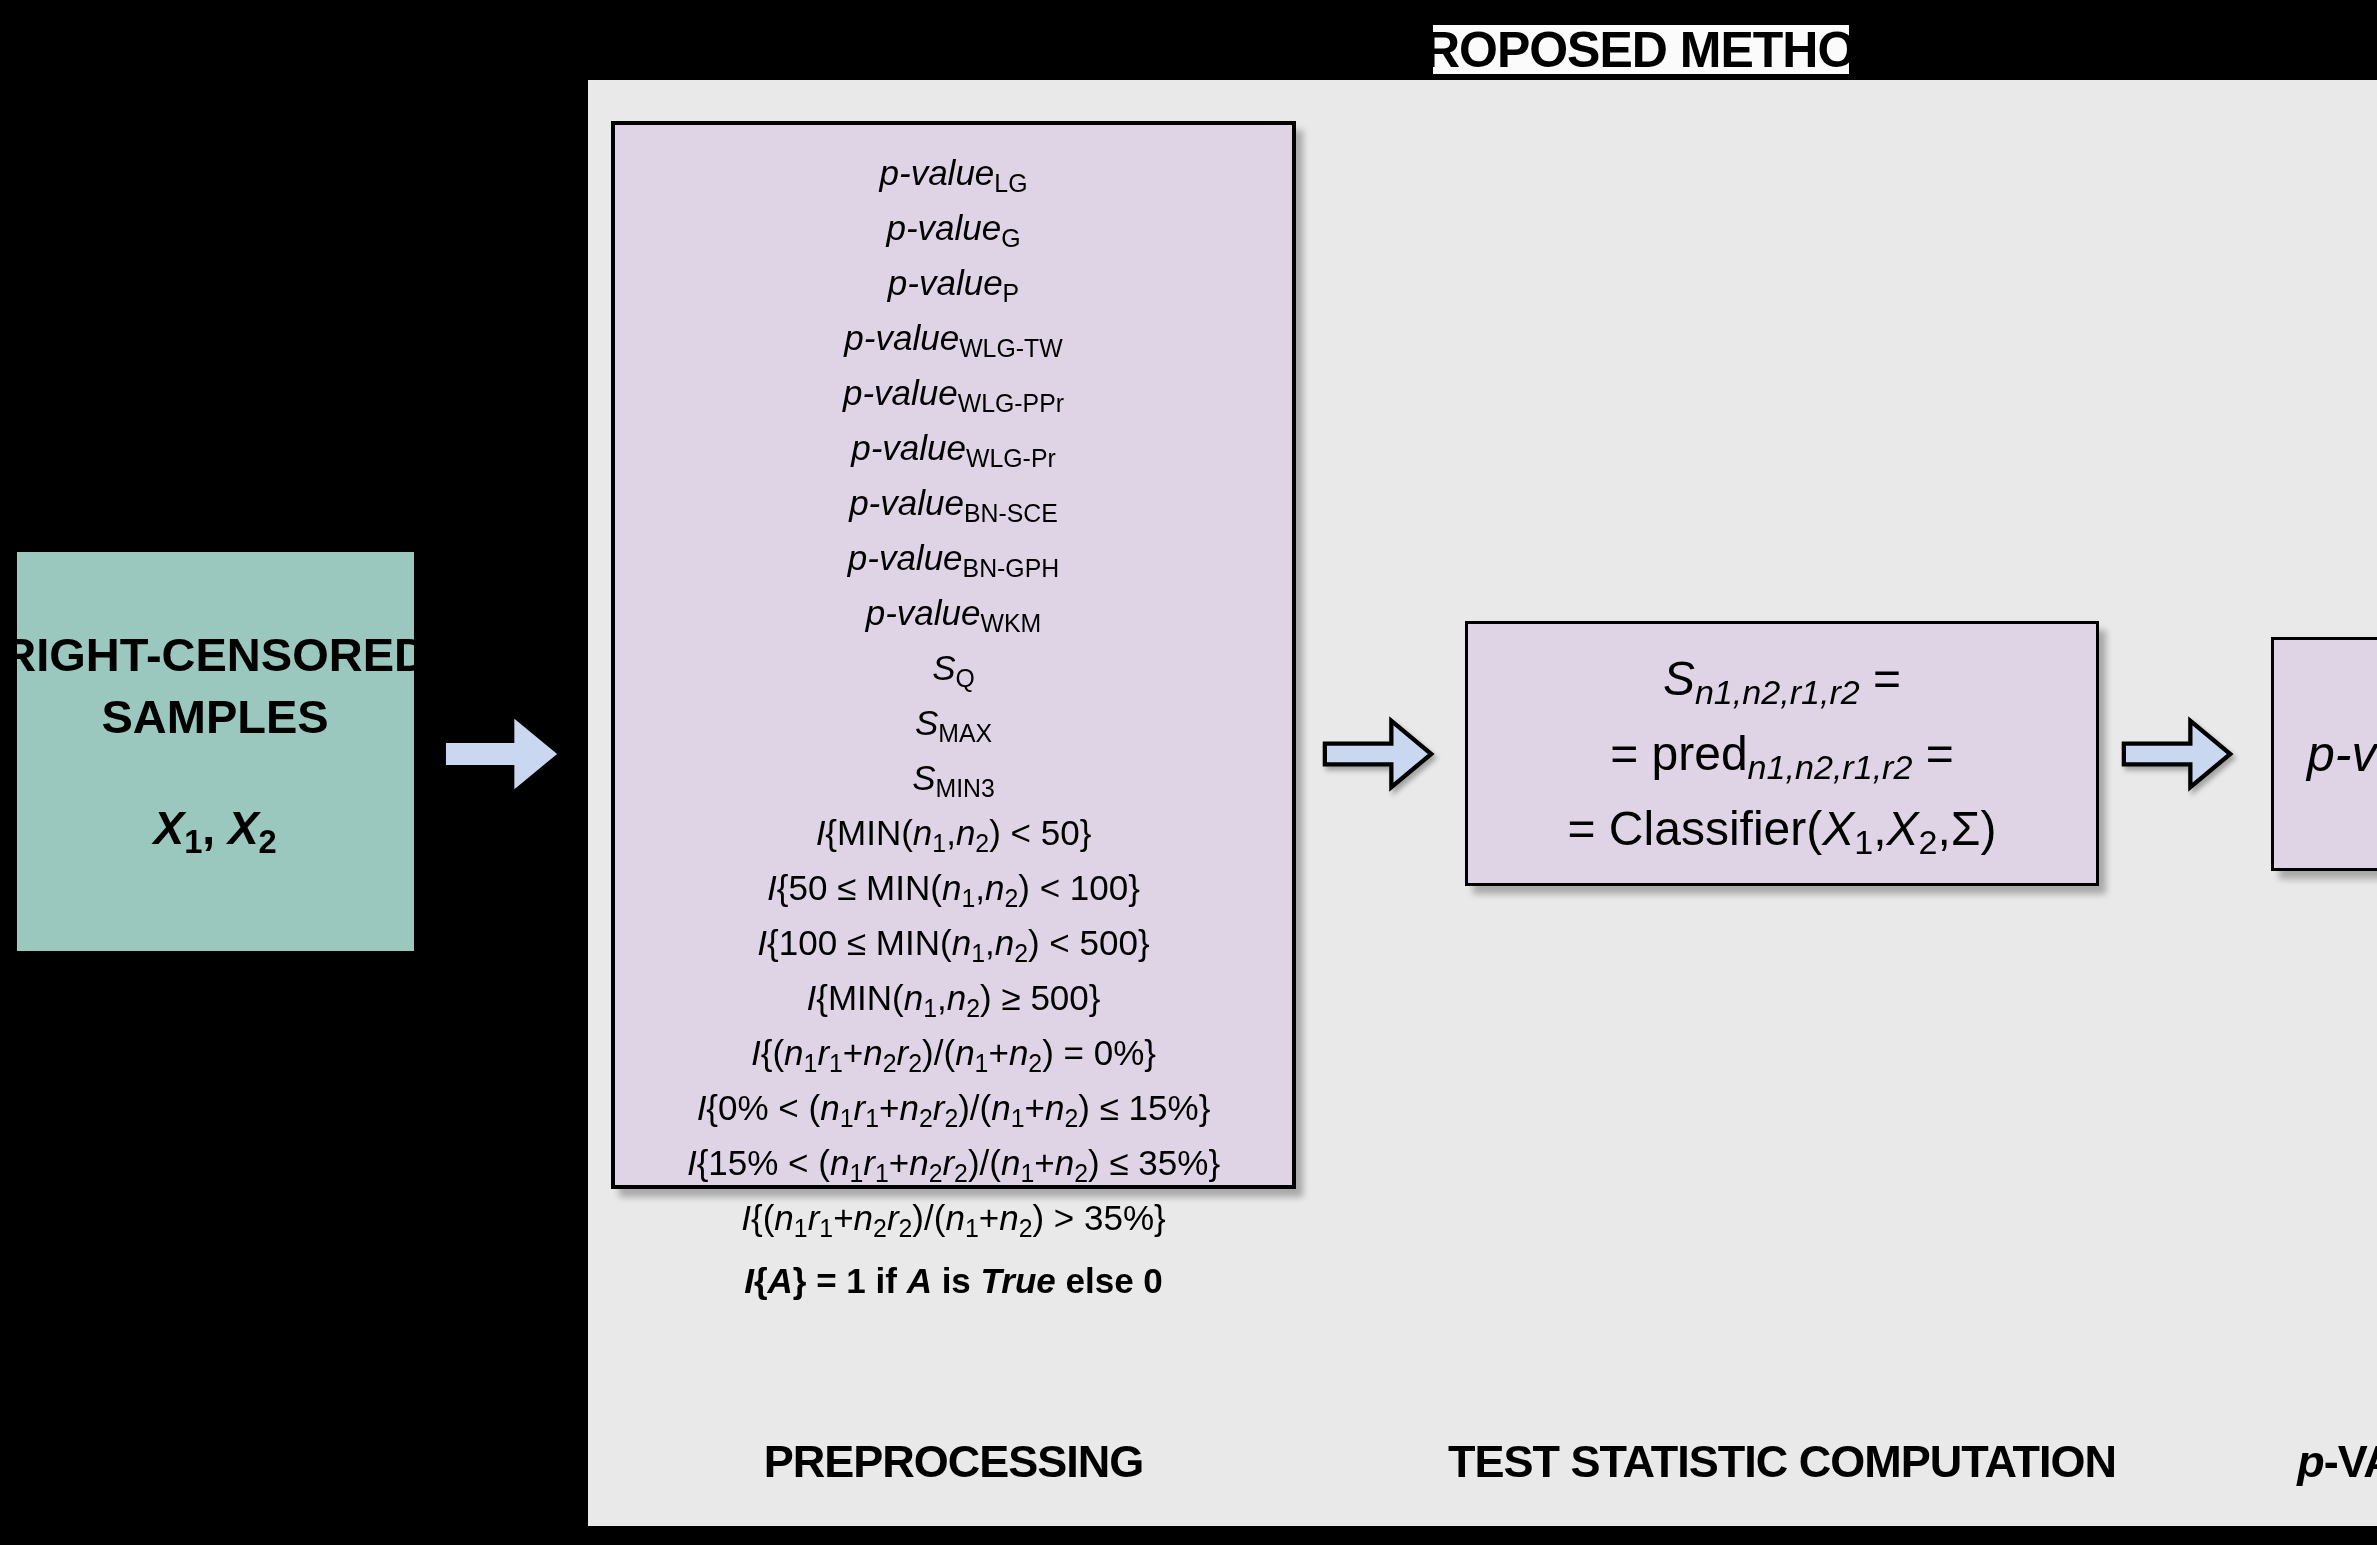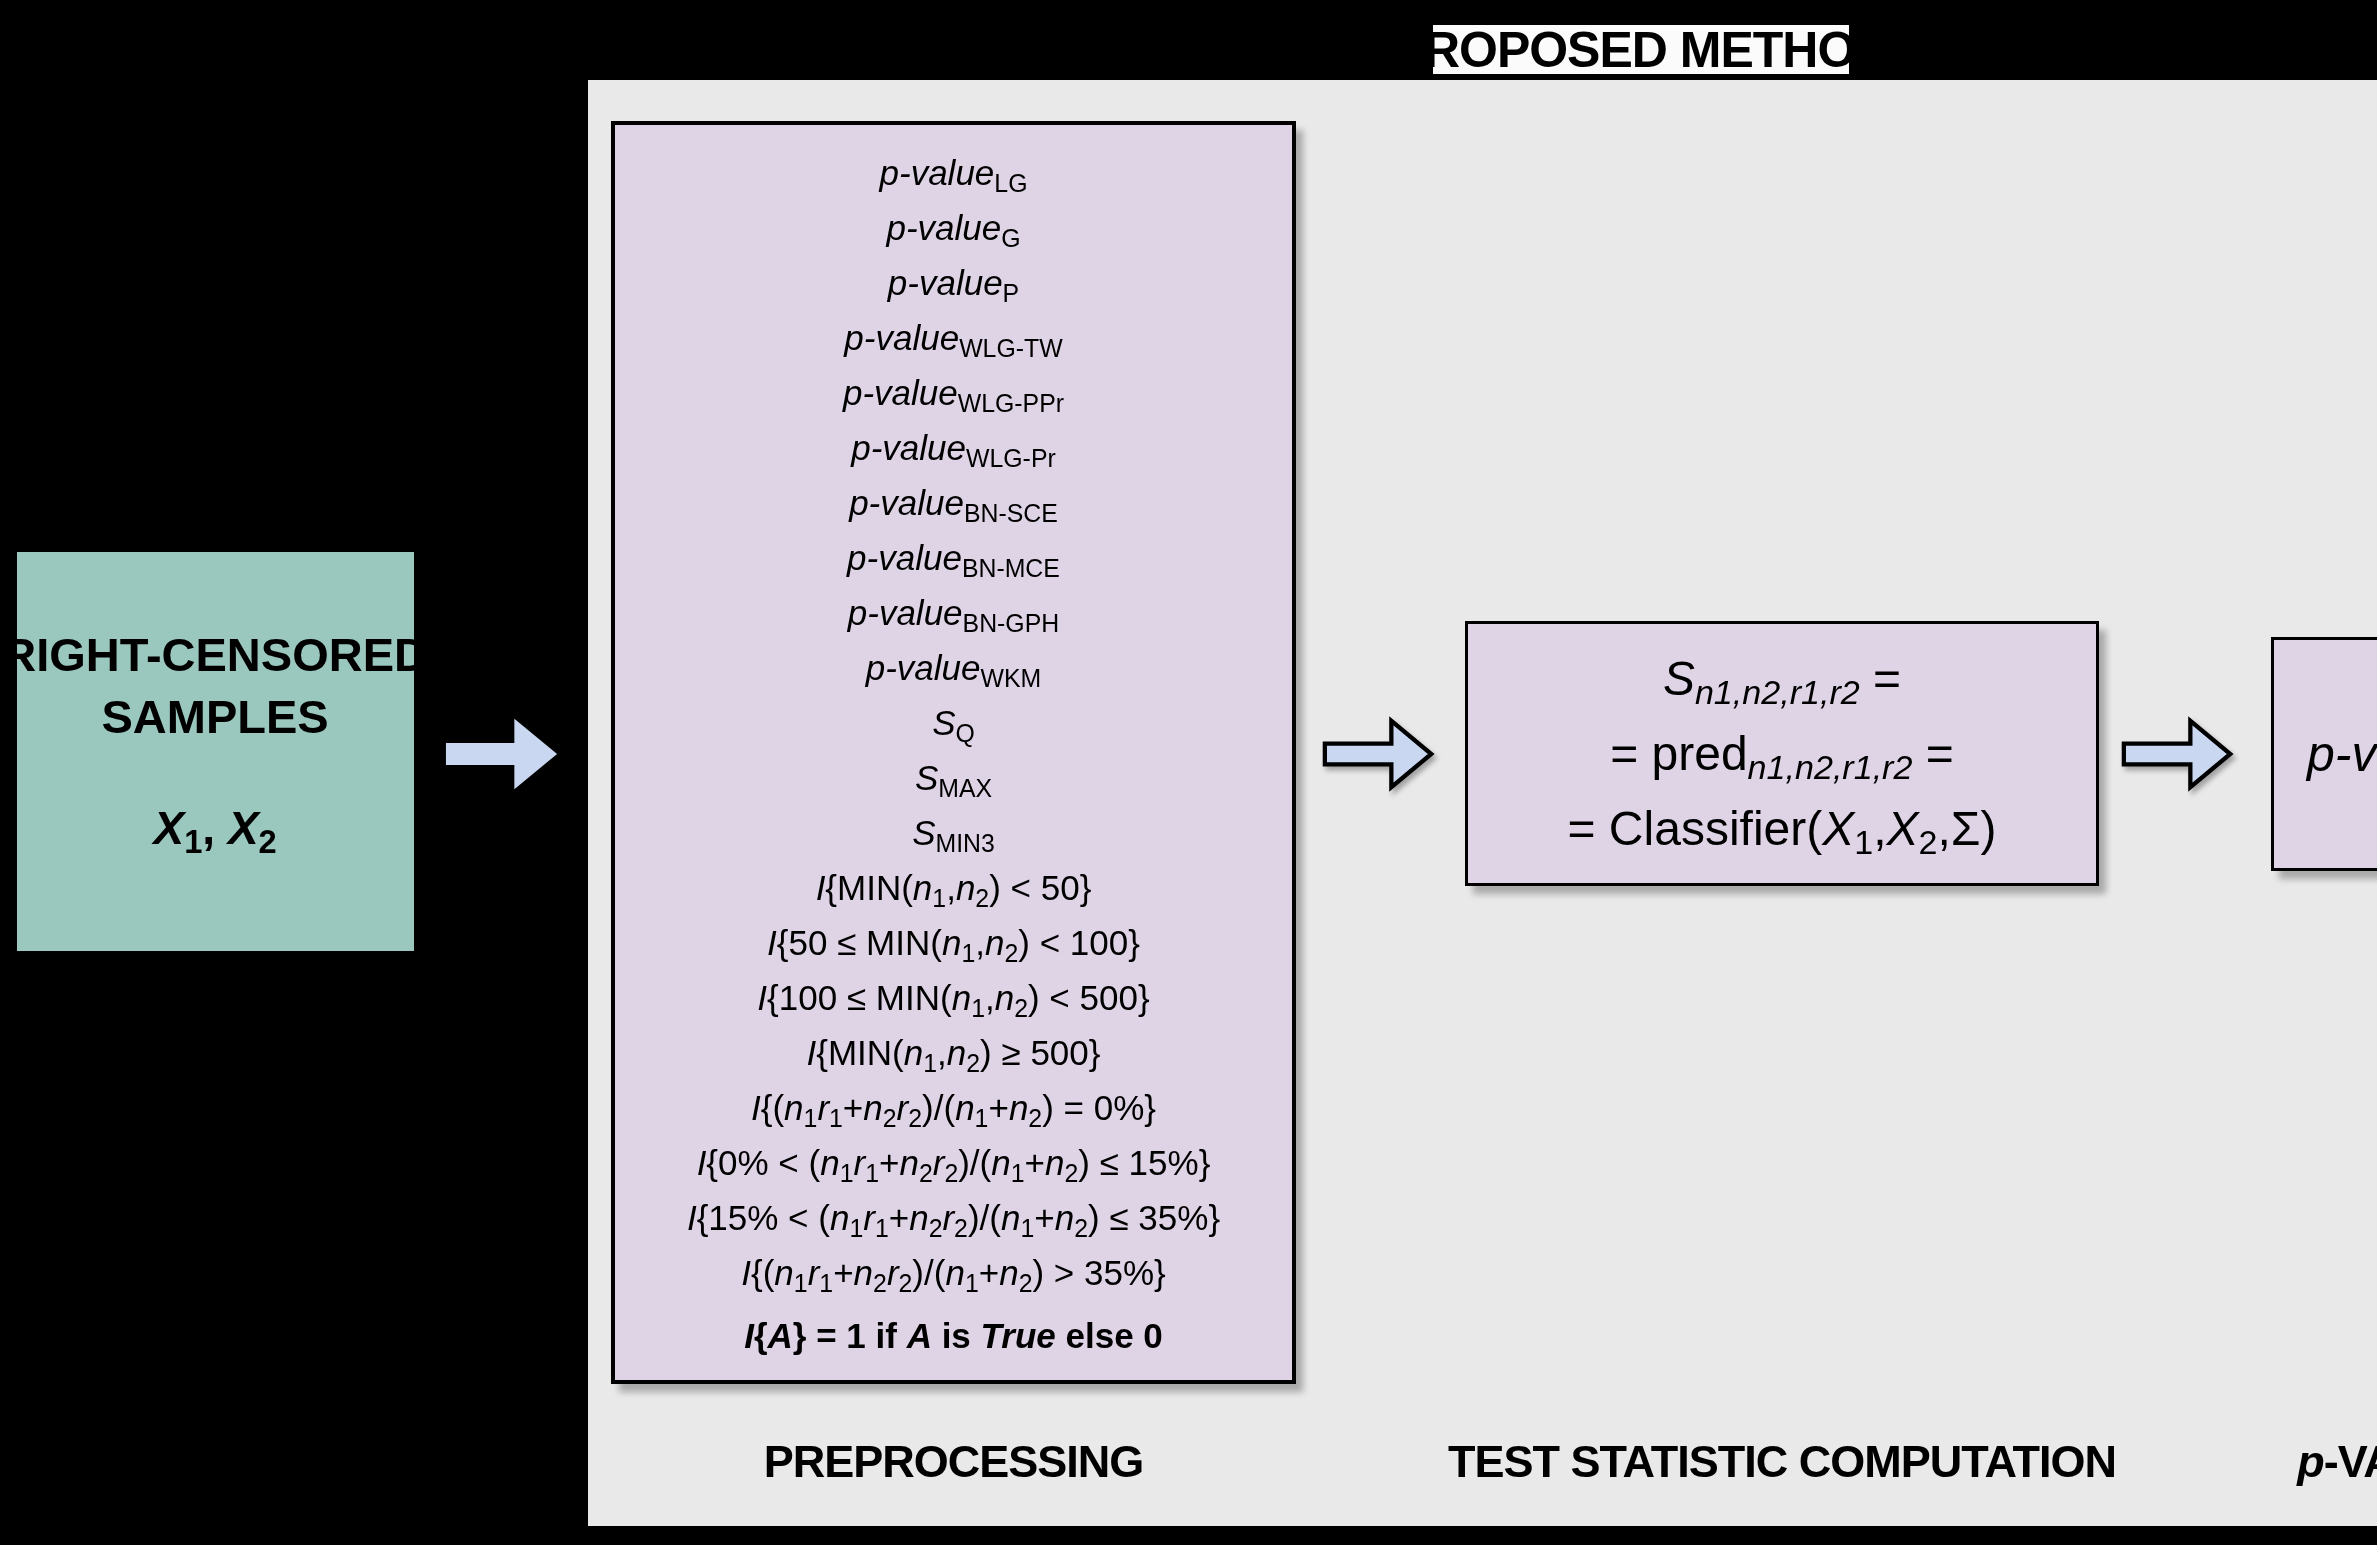--- a/index.html
+++ b/index.html
@@ -48,21 +48,21 @@
   .input-box .hline { font-size: 47px; font-weight: bold; line-height: 62px; white-space: nowrap; }
   .input-box .samples { margin-top: 53px; font-size: 46px; font-weight: bold; white-space: nowrap; }
 
   
   .purple-box {
     background: var(--box_purple, #DFD4E6);
     border: 4.3px solid #000;
     box-shadow: 7.6px 8.6px 6.7px rgba(0,0,0,0.28);
     text-align: center;
   }
-  .prep-box { left: 611px; top: 121px; width: 685px; height: 1263px; padding-top: 20px; }
+  .prep-box { left: 611px; top: 121px; width: 685px; height: 1068px; padding-top: 20px; }
   .prep-box .rline { font-size: 35px; line-height: 55px; white-space: nowrap; }
   .prep-box .footnote { margin-top: 16px; font-size: 35px; font-weight: bold; white-space: nowrap; }
 
   .cls-box {
     left: 1465px; top: 621px; width: 634px; height: 265px; border-width: 3.8px;
     display: flex; flex-direction: column; justify-content: center;
   }
   .cls-box .rline { font-size: 48px; line-height: 75px; white-space: nowrap; }
 
   .pv-box {
@@ -111,21 +111,20 @@
 
   <div class="abs purple-box prep-box">
     <div>
         <div class="rline"><span class="it">p-value</span><sub>LG</sub></div>
         <div class="rline"><span class="it">p-value</span><sub>G</sub></div>
         <div class="rline"><span class="it">p-value</span><sub>P</sub></div>
         <div class="rline"><span class="it">p-value</span><sub>WLG-TW</sub></div>
         <div class="rline"><span class="it">p-value</span><sub>WLG-PPr</sub></div>
         <div class="rline"><span class="it">p-value</span><sub>WLG-Pr</sub></div>
         <div class="rline"><span class="it">p-value</span><sub>BN-SCE</sub></div>
-        <div class="rline"><span class="it">p-value</span><sub>BN-MCE</sub></div>
         <div class="rline"><span class="it">p-value</span><sub>BN-GPH</sub></div>
         <div class="rline"><span class="it">p-value</span><sub>WKM</sub></div>
         <div class="rline"><span class="it">S</span><sub>Q</sub></div>
         <div class="rline"><span class="it">S</span><sub>MAX</sub></div>
         <div class="rline"><span class="it">S</span><sub>MIN3</sub></div>
         <div class="rline"><span class="it">I</span><span>{MIN(</span><span class="it">n</span><sub>1</sub><span>,</span><span class="it">n</span><sub>2</sub><span>) &lt; 50}</span></div>
         <div class="rline"><span class="it">I</span><span>{50 ≤ MIN(</span><span class="it">n</span><sub>1</sub><span>,</span><span class="it">n</span><sub>2</sub><span>) &lt; 100}</span></div>
         <div class="rline"><span class="it">I</span><span>{100 ≤ MIN(</span><span class="it">n</span><sub>1</sub><span>,</span><span class="it">n</span><sub>2</sub><span>) &lt; 500}</span></div>
         <div class="rline"><span class="it">I</span><span>{MIN(</span><span class="it">n</span><sub>1</sub><span>,</span><span class="it">n</span><sub>2</sub><span>) ≥ 500}</span></div>
         <div class="rline"><span class="it">I</span><span>{(</span><span class="it">n</span><sub>1</sub><span class="it">r</span><sub>1</sub><span>+</span><span class="it">n</span><sub>2</sub><span class="it">r</span><sub>2</sub><span>)/(</span><span class="it">n</span><sub>1</sub><span>+</span><span class="it">n</span><sub>2</sub><span>) = 0%}</span></div>

